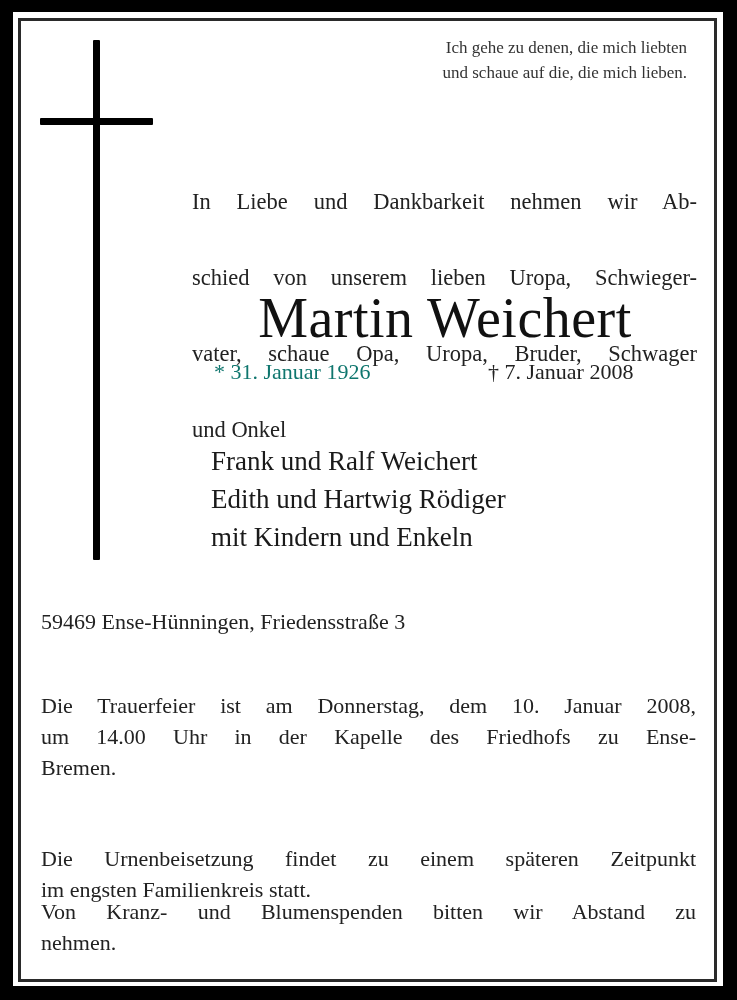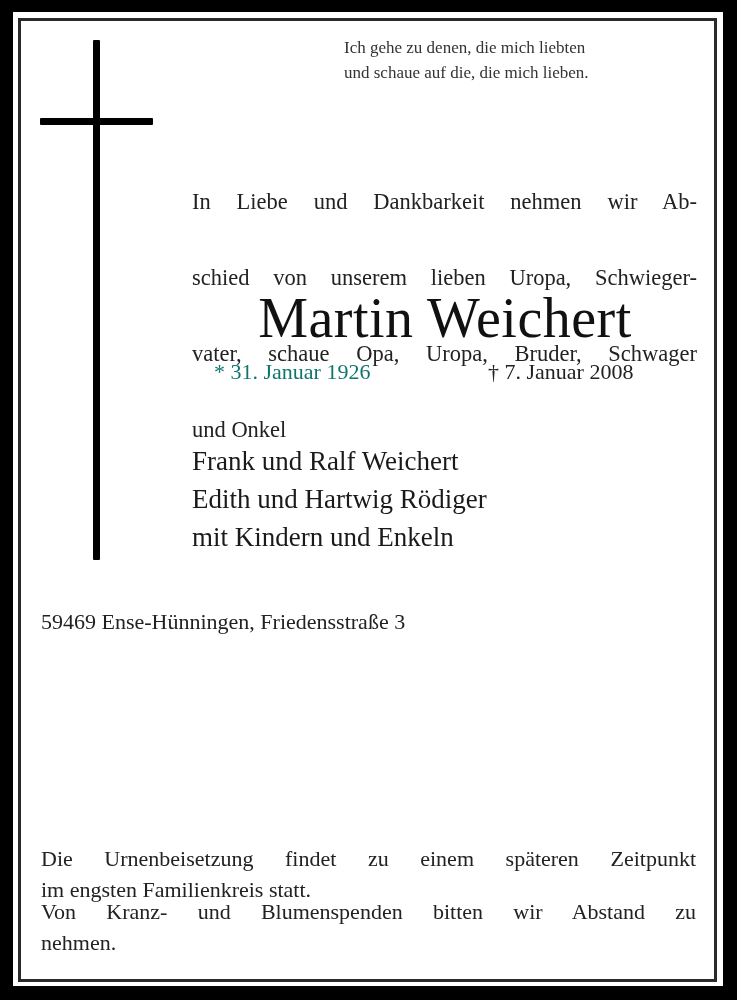--- a/index.html
+++ b/index.html
@@ -49,23 +49,23 @@
     }
     .cross-horizontal {
       position: absolute;
       left: 40px; top: 118px;
       width: 113px; height: 7px;
       background: #000;
       border-radius: 1px;
     }
     .motto {
       position: absolute;
-      left: 344px; top: 35px;
+      left: 332px; top: 35px;
       width: 355px;
-      text-align: left;
+      text-align: right;
       font-size: 17px;
       line-height: 25px;
       color: #333;
     }
     .intro {
       position: absolute;
       left: 192px; top: 142px;
       width: 505px;
       font-size: 22.5px;
       line-height: 32px;
@@ -105,21 +105,21 @@
       line-height: 30px;
       color: #222;
     }
     .family {
       position: absolute;
       left: 192px; top: 442px;
       font-size: 27px;
       line-height: 38px;
       color: #1a1a1a;
     }
-    .family .fam-line { display: block; }
+    .family .fam-line { display: block; margin-left: 19px; }
     .address {
       position: absolute;
       left: 41px; top: 607px;
       font-size: 22px;
       line-height: 30px;
       color: #222;
     }
     .para {
       position: absolute;
       left: 41px;
@@ -172,20 +172,25 @@
   <div class="death">† 7. Januar 2008</div>
 
   <div class="family">
     <span class="fam-line">Frank und Ralf Weichert</span>
     <span class="fam-line">Edith und Hartwig Rödiger</span>
     <span class="fam-line">mit Kindern und Enkeln</span>
   </div>
 
   <div class="address">59469 Ense-Hünningen, Friedensstraße 3</div>
 
+  <div class="para para-1">
+    <span class="line">Die Trauerfeier ist am Donnerstag, dem 10. Januar 2008,</span>
+    <span class="line">um 14.00 Uhr in der Kapelle des Friedhofs zu Ense-</span>
+    <span class="line last">Bremen.</span>
+  </div>
 
   <div class="para para-2">
     <span class="line">Die Urnenbeisetzung findet zu einem späteren Zeitpunkt</span>
     <span class="line last">im engsten Familienkreis statt.</span>
   </div>
 
   <div class="para para-3">
     <span class="line">Von Kranz- und Blumenspenden bitten wir Abstand zu</span>
     <span class="line last">nehmen.</span>
   </div>

